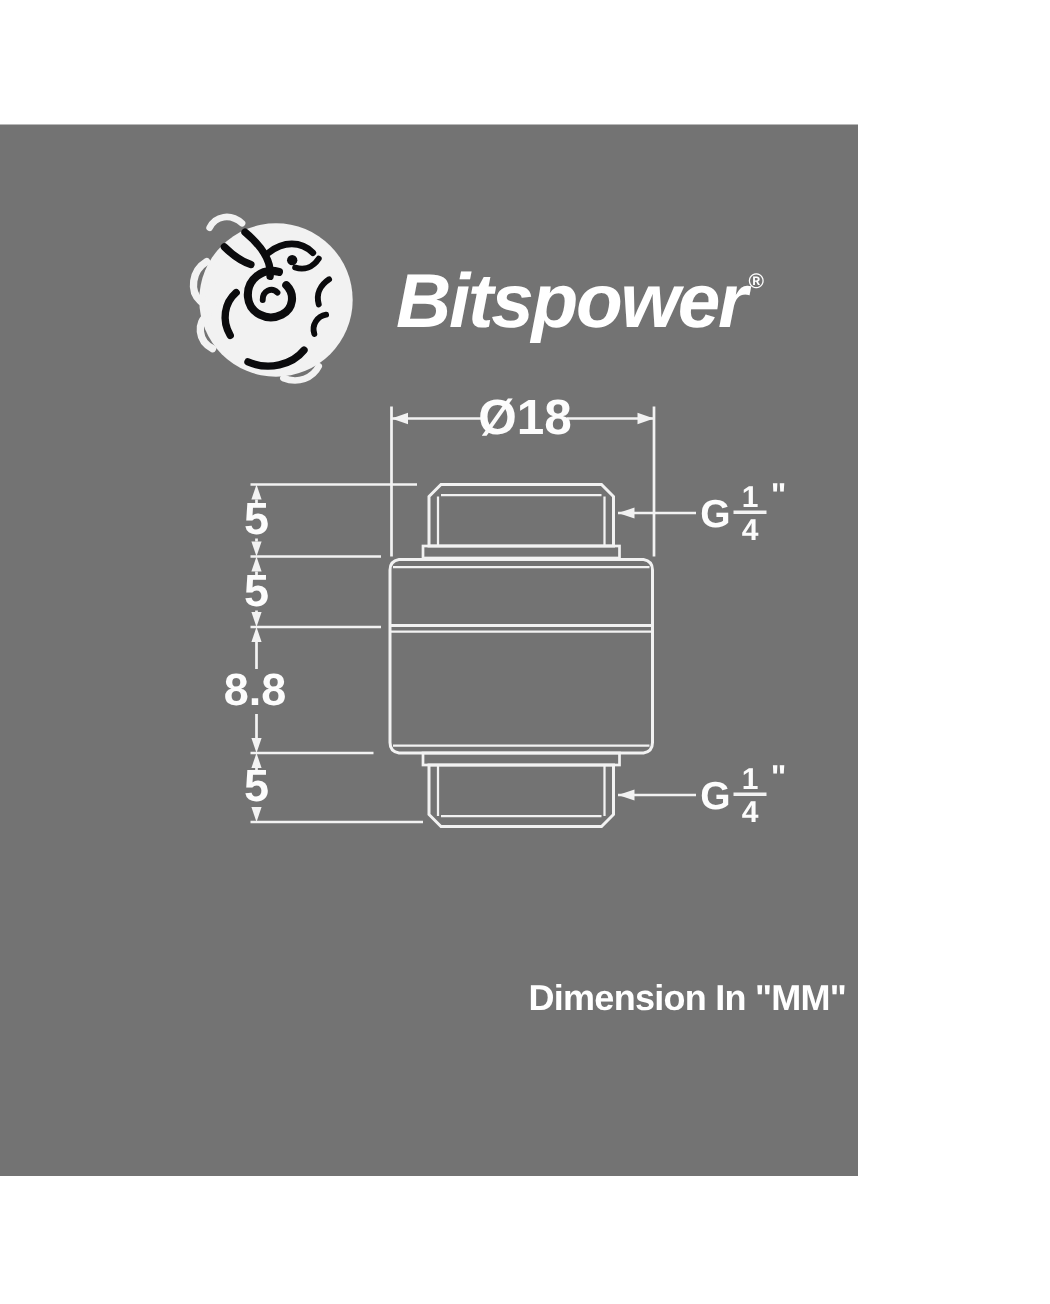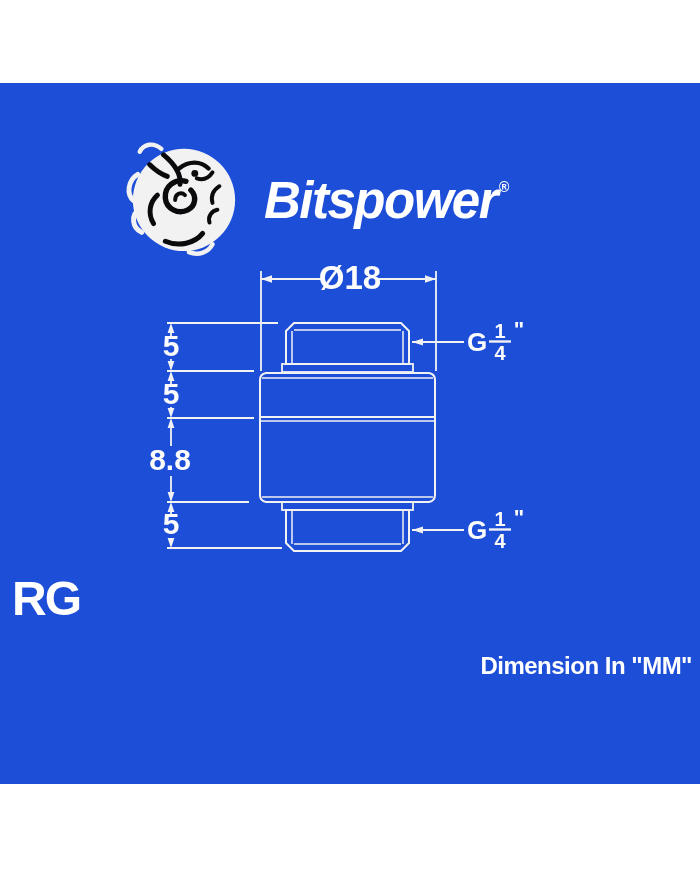--- a/index.html
+++ b/index.html
@@ -1,17 +1,17 @@
 <!DOCTYPE html>
 <html><head>
 <meta charset="utf-8">
 <style>
   html,body{margin:0;padding:0;background:#ffffff;font-family:"Liberation Sans",sans-serif;}
   .page{position:relative;width:700px;height:869px;background:#ffffff;overflow:hidden;}
-  .panel{position:absolute;left:0;top:83px;width:700px;height:701px;background:#1d4ed8;}
+  .panel{position:absolute;left:0;top:83px;width:572px;height:701px;background:#737373;}
   .logo{position:absolute;left:124px;top:56px;width:118px;height:118px;}
   .brand{position:absolute;left:264px;top:92px;color:#ffffff;font-weight:bold;font-style:italic;
          font-size:51px;line-height:1;letter-spacing:-1.5px;white-space:nowrap;}
   .brand .reg{display:inline-block;font-size:14px;font-style:normal;letter-spacing:0;
               transform:translateY(-26px);margin-left:2px;}
   .drawing{position:absolute;left:140px;top:167px;width:420px;height:320px;}
   .code{position:absolute;left:12px;top:492px;color:#ffffff;font-weight:bold;
         font-size:48px;line-height:1;letter-spacing:-2px;}
   .note{position:absolute;right:8px;top:571px;color:#ffffff;font-weight:bold;
         font-size:24px;line-height:1;letter-spacing:-0.5px;white-space:nowrap;}
@@ -126,18 +126,17 @@
         <path d="M412,342 H464" stroke="#f2f2f2" stroke-width="1.8"></path>
         <polygon points="412,342 423,338.4 423,345.6" fill="#f2f2f2"></polygon>
         <text x="477" y="351" font-size="26" text-anchor="middle">G</text>
         <text x="500" y="338" font-size="20" text-anchor="middle">1</text>
         <path d="M489,341.5 H511" stroke="#f2f2f2" stroke-width="2.4"></path>
         <text x="500" y="360" font-size="20" text-anchor="middle">4</text>
         <text x="519" y="337" font-size="22" text-anchor="middle">"</text>
       </g>
     </svg>
 
-    <div class="code">RG</div>
 
     <div class="note">Dimension In "MM"</div>
 
   </div>
 </div>
 
 </body></html>

